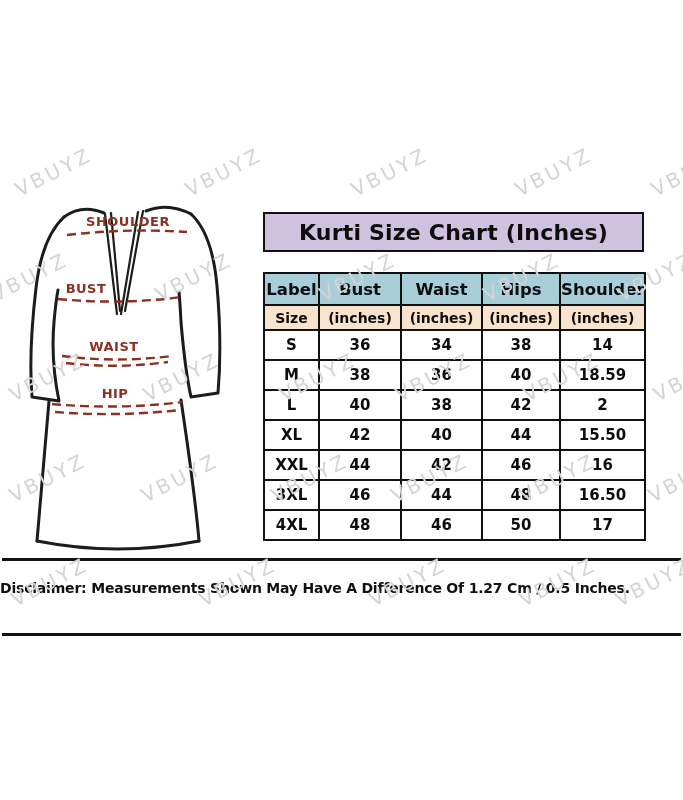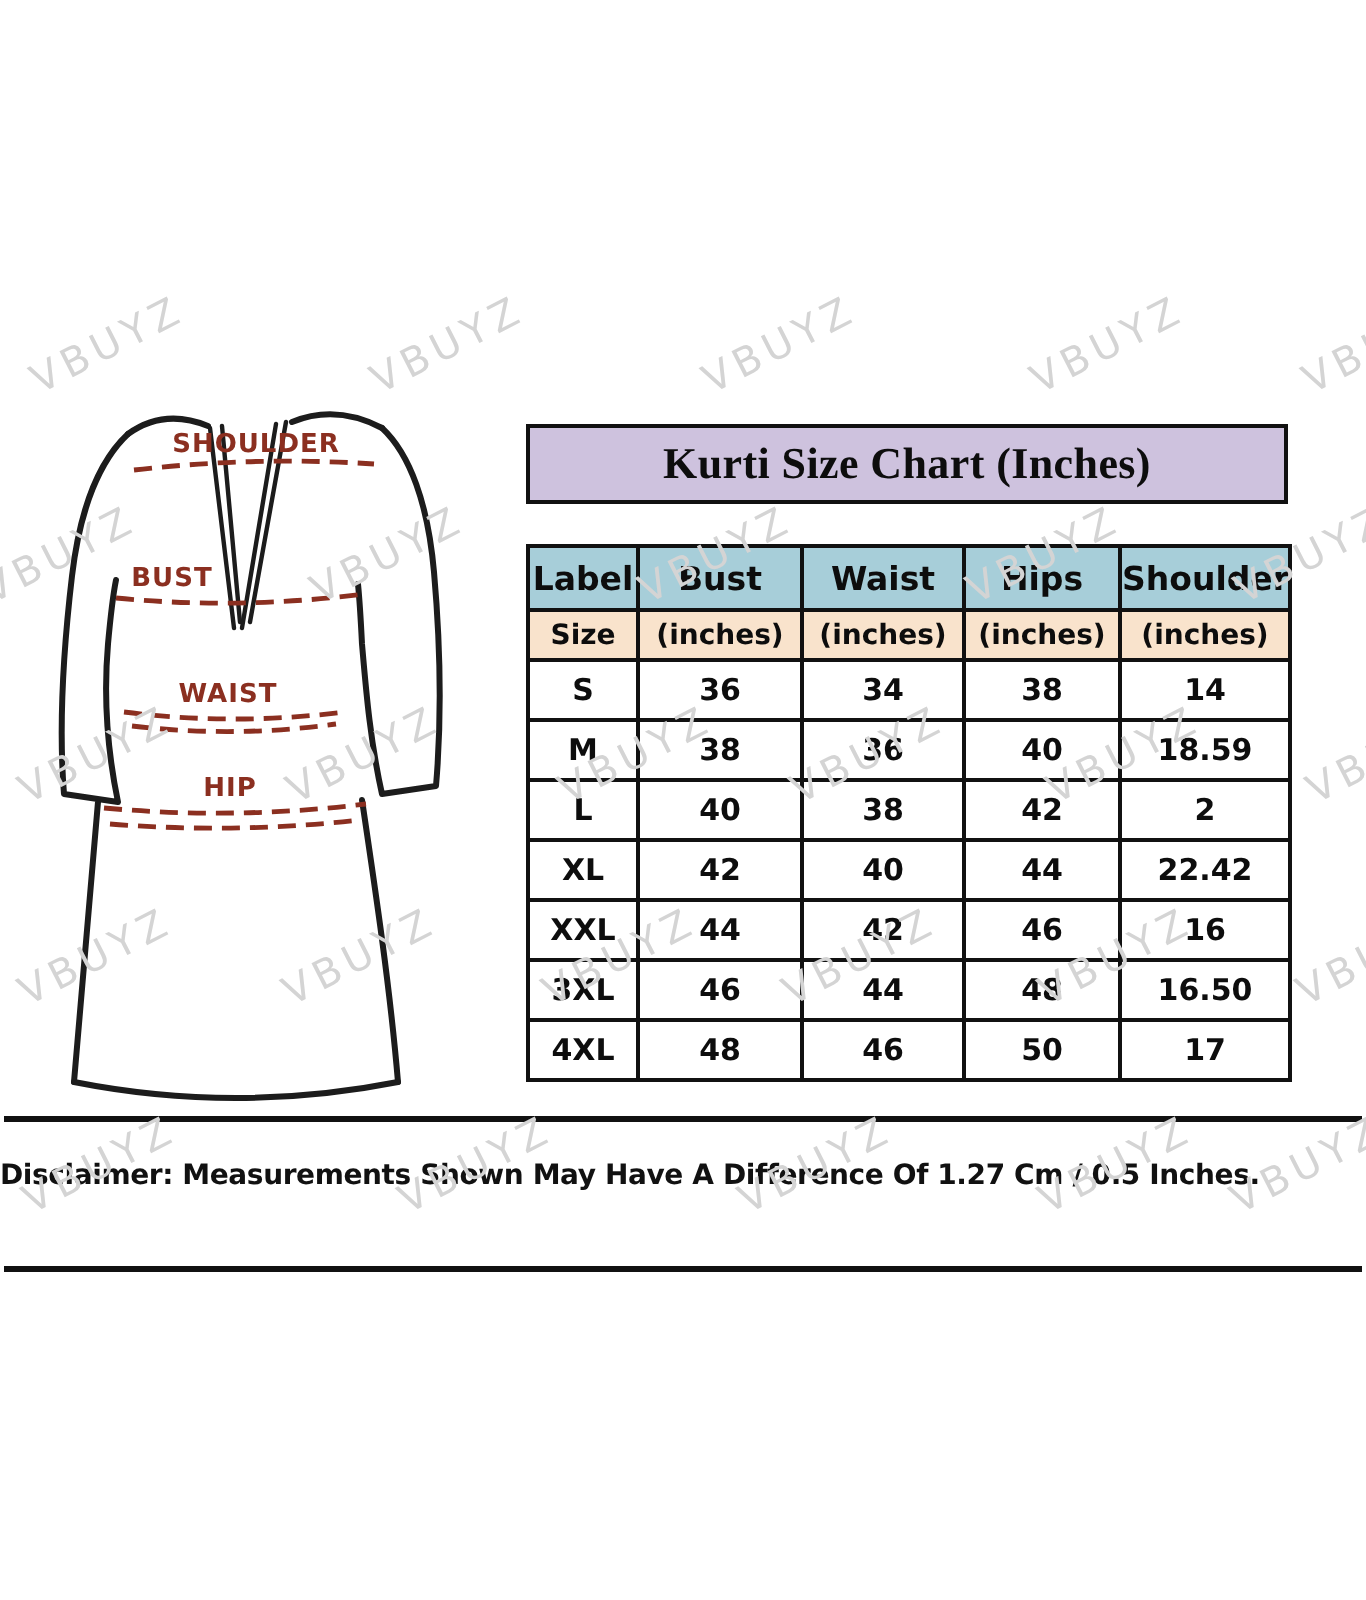--- a/index.html
+++ b/index.html
@@ -22,21 +22,20 @@
     font-size:13px; letter-spacing:0.5px;
     fill:var(--label-color, #8b2f20);
   }
   
   .title-box {
     position:absolute; left:263px; top:212px; width:381px; height:40px;
     background:var(--title-bg, #cec2de);
     border:2px solid #111; box-sizing:border-box;
     display:flex; align-items:center; justify-content:center;
     z-index:3;
-    font-family:Liberation Serif, serif;
   }
   .title-box span { font-size:22px; font-weight:bold; color:#0d0d0d; letter-spacing:0.2px; }
   
   table.size-table {
     position:absolute; left:263px; top:272px; width:381px;
     border-collapse:collapse; table-layout:fixed; z-index:3;
   }
   .size-table th, .size-table td {
     border:2px solid #111; text-align:center; vertical-align:middle;
     padding:0; color:#0d0d0d;
@@ -168,21 +167,21 @@
           <td>40</td>
           <td>38</td>
           <td>42</td>
           <td>2</td>
         </tr>
         <tr>
           <td>XL</td>
           <td>42</td>
           <td>40</td>
           <td>44</td>
-          <td>22.42</td>
+          <td>15.50</td>
         </tr>
         <tr>
           <td>XXL</td>
           <td>44</td>
           <td>42</td>
           <td>46</td>
           <td>16</td>
         </tr>
         <tr>
           <td>3XL</td>

